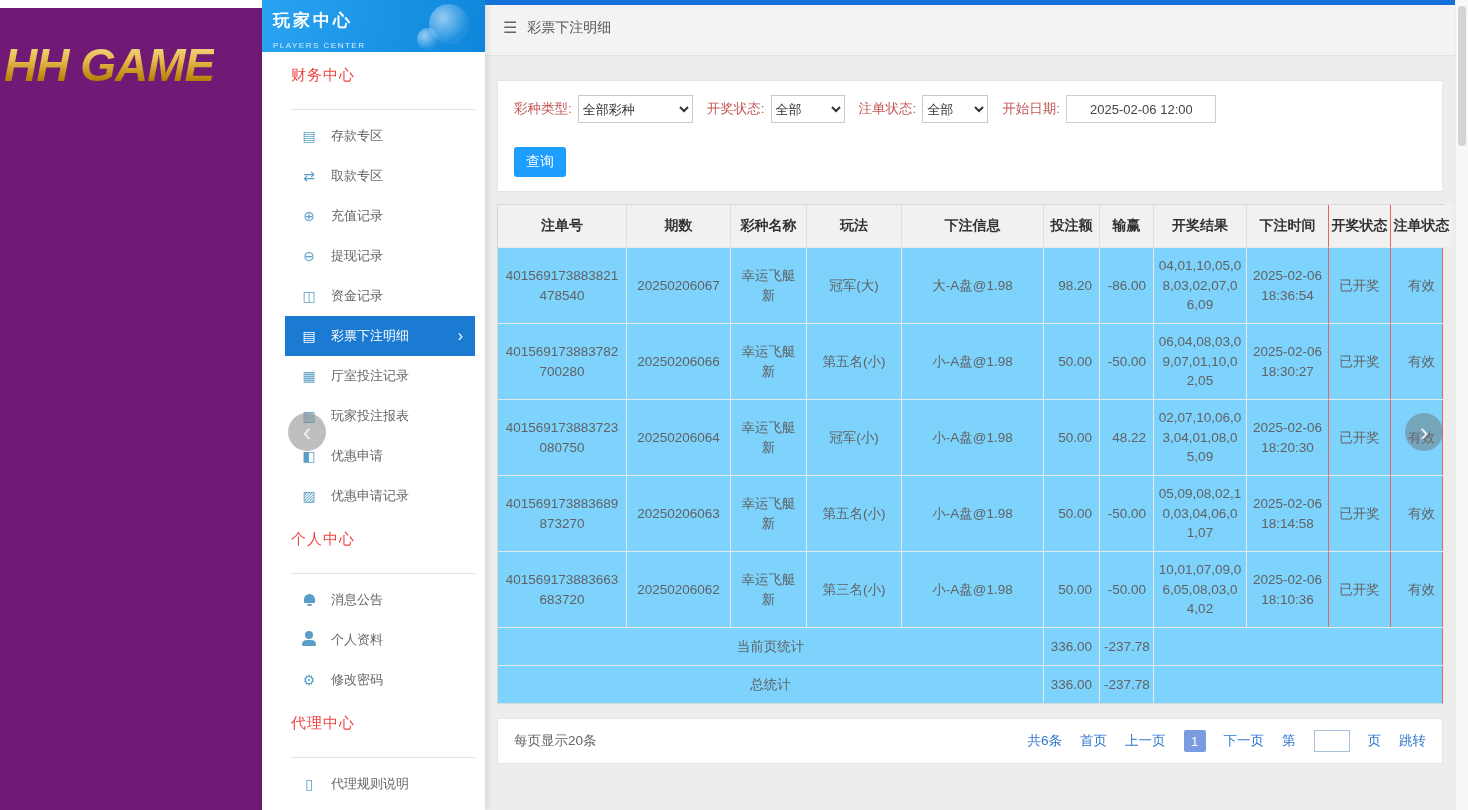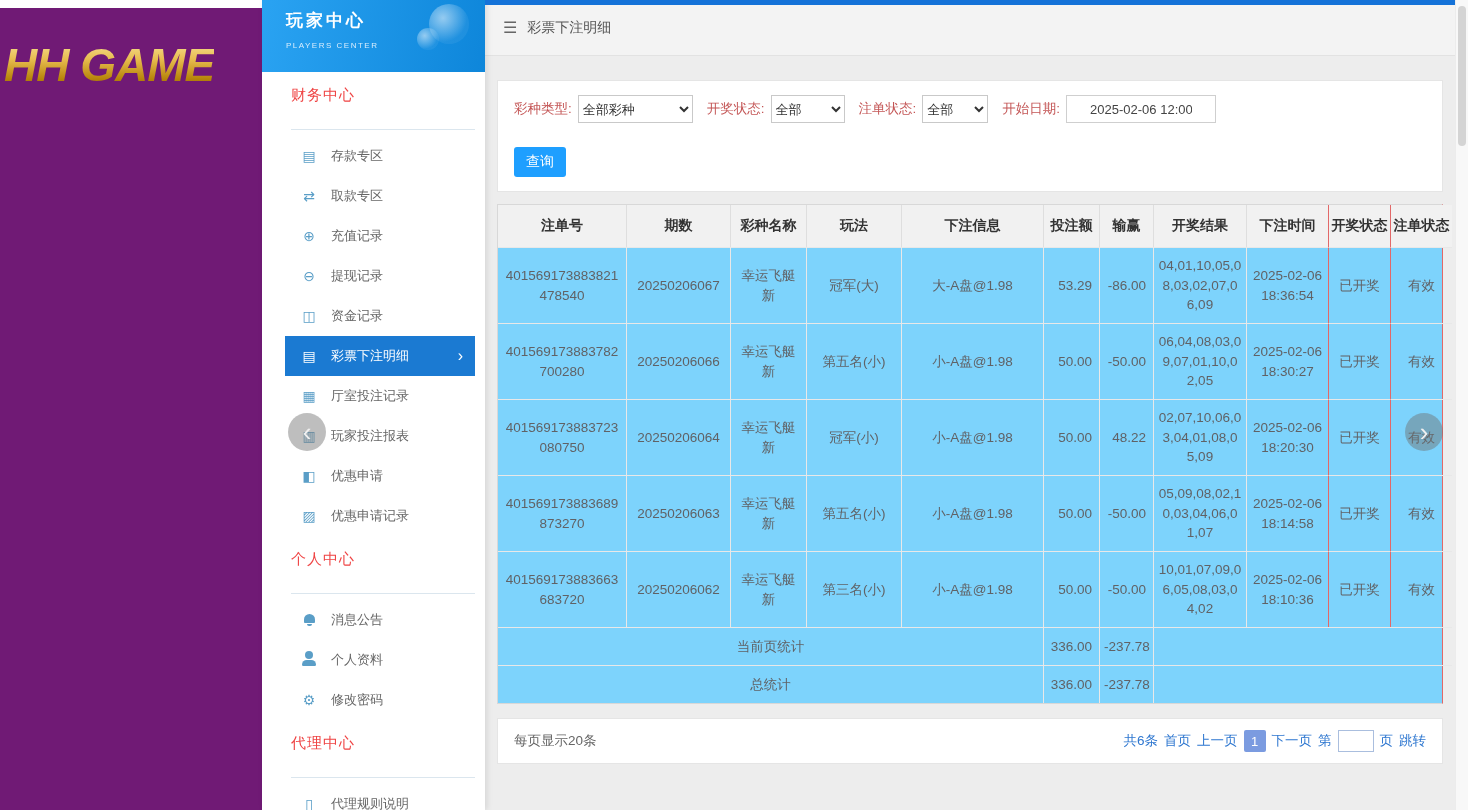--- a/index.html
+++ b/index.html
@@ -11,22 +11,22 @@
 
 .logo-pane{position:absolute;left:0;top:8px;width:262px;height:810px;background:#701a75;overflow:hidden}
 .logo-text{position:absolute;left:4px;top:30px;font-size:46px;font-weight:800;font-style:italic;
   letter-spacing:-1px;white-space:nowrap;
   background:linear-gradient(180deg,#f9e7a0 0%,#e7bb4e 40%,#b8860b 75%,#8a5a00 100%);
   -webkit-background-clip:text;background-clip:text;color:transparent}
 
 
 .sidebar{position:absolute;left:262px;top:0;width:223px;height:810px;background:#fff;
   box-shadow:2px 0 6px rgba(0,0,0,.10);overflow:hidden;z-index:2}
-.sidebar-header{height:72px;background:linear-gradient(100deg,#2aa3f2 0%,#0e86da 100%);
-  position:relative;padding:11px 0 0 24px;overflow:hidden}
+.sidebar-header{height:52px;background:linear-gradient(100deg,#2aa3f2 0%,#0e86da 100%);
+  position:relative;padding:11px 0 0 11px;overflow:hidden}
 .sh-title{color:#fff;font-size:17px;font-weight:bold;letter-spacing:3px;line-height:1.2}
 .sh-sub{color:#d8edfd;font-size:8px;letter-spacing:1.5px;margin-top:10px}
 .sh-deco{position:absolute;border-radius:50%;
   background:radial-gradient(circle at 35% 35%,rgba(255,255,255,.55),rgba(255,255,255,.06) 65%)}
 .sh-deco.d1{right:16px;top:4px;width:40px;height:40px}
 .sh-deco.d2{right:46px;top:28px;width:22px;height:22px}
 .menu-section .section-title{margin:14px 10px 4px 29px;padding-bottom:24px;font-size:15px;
   color:#ef4444;border-bottom:1px solid #dbe6ee;letter-spacing:1px}
 ul.menu{margin:6px 0 0 0;padding:0 10px 0 23px;list-style:none}
 li.menu-item{height:40px;display:flex;align-items:center;gap:14px;padding:0 10px 0 16px;
@@ -74,21 +74,21 @@
 .bet-table tbody tr.body-row{height:76px}
 .bet-table tbody tr.summary{height:38px}
 .bet-table td.c0,.bet-table td.c7{word-break:break-all}
 .bet-table td.c5,.bet-table td.c6{text-align:right;padding-right:7px}
 .bet-table th.red-l,.bet-table td.red-l{border-left:1px solid #e26868}
 
 
 .footer-bar{margin-top:14px;background:#fff;border:1px solid #e5e5e5;height:46px;
   display:flex;align-items:center;justify-content:space-between;padding:0 16px}
 .page-size{color:#666;font-size:13.5px}
-.pager{display:flex;align-items:center;gap:6px;color:#2e77d0;font-size:13.5px}
+.pager{display:flex;align-items:center;gap:18px;color:#2e77d0;font-size:13.5px}
 .pager a{color:#2e77d0}
 .page-badge{width:22px;height:22px;background:#7b9be0;color:#fff;display:flex;align-items:center;
   justify-content:center;border-radius:2px;font-size:13px;cursor:pointer}
 .jump-input{width:36px;height:22px;border:1px solid #aabede;padding:0 4px}
 .jump-label{color:#2e77d0}
 
 
 .scroll-strip{position:absolute;right:0;top:0;width:13px;height:810px;background:#f8f8f8;
   border-left:1px solid #ececec;z-index:6}
 .scroll-thumb{position:absolute;right:2px;top:6px;width:8px;height:140px;background:#d4d4d4;border-radius:4px}
@@ -268,21 +268,21 @@
               <th class="red-l">注单状态</th>
             </tr>
           </thead>
         <tbody id="tbody">
             <tr class="body-row">
               <td class="c0">401569173883821478540</td>
               <td class="c1">20250206067</td>
               <td class="c2">幸运飞艇新</td>
               <td class="c3">冠军(大)</td>
               <td class="c4">大-A盘@1.98</td>
-              <td class="c5">53.29</td>
+              <td class="c5">98.20</td>
               <td class="c6">-86.00</td>
               <td class="c7">04,01,10,05,08,03,02,07,06,09</td>
               <td class="c8">2025-02-06 18:36:54</td>
               <td class="c9 red-l">已开奖</td>
               <td class="c10 red-l">有效</td>
             </tr>
             <tr class="body-row">
               <td class="c0">401569173883782700280</td>
               <td class="c1">20250206066</td>
               <td class="c2">幸运飞艇新</td>

